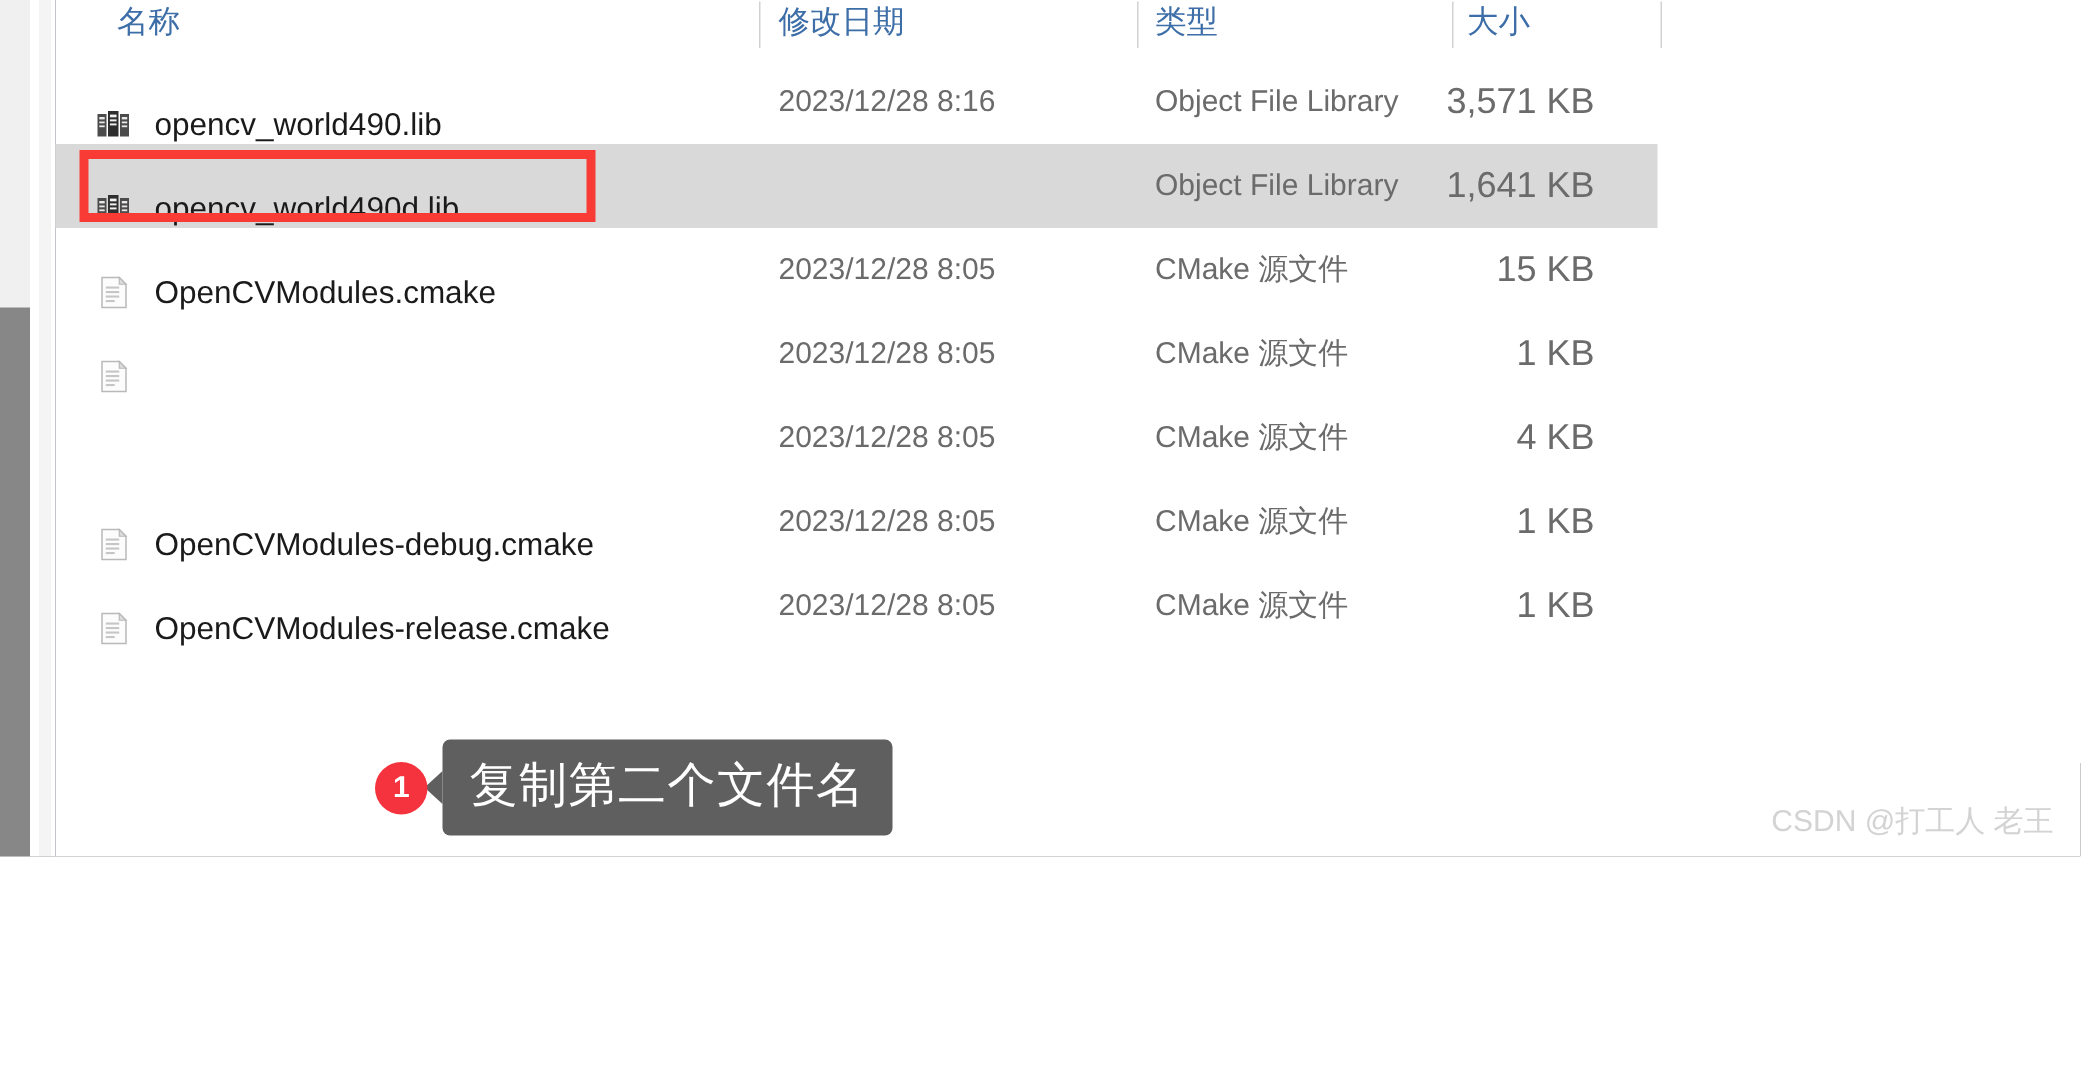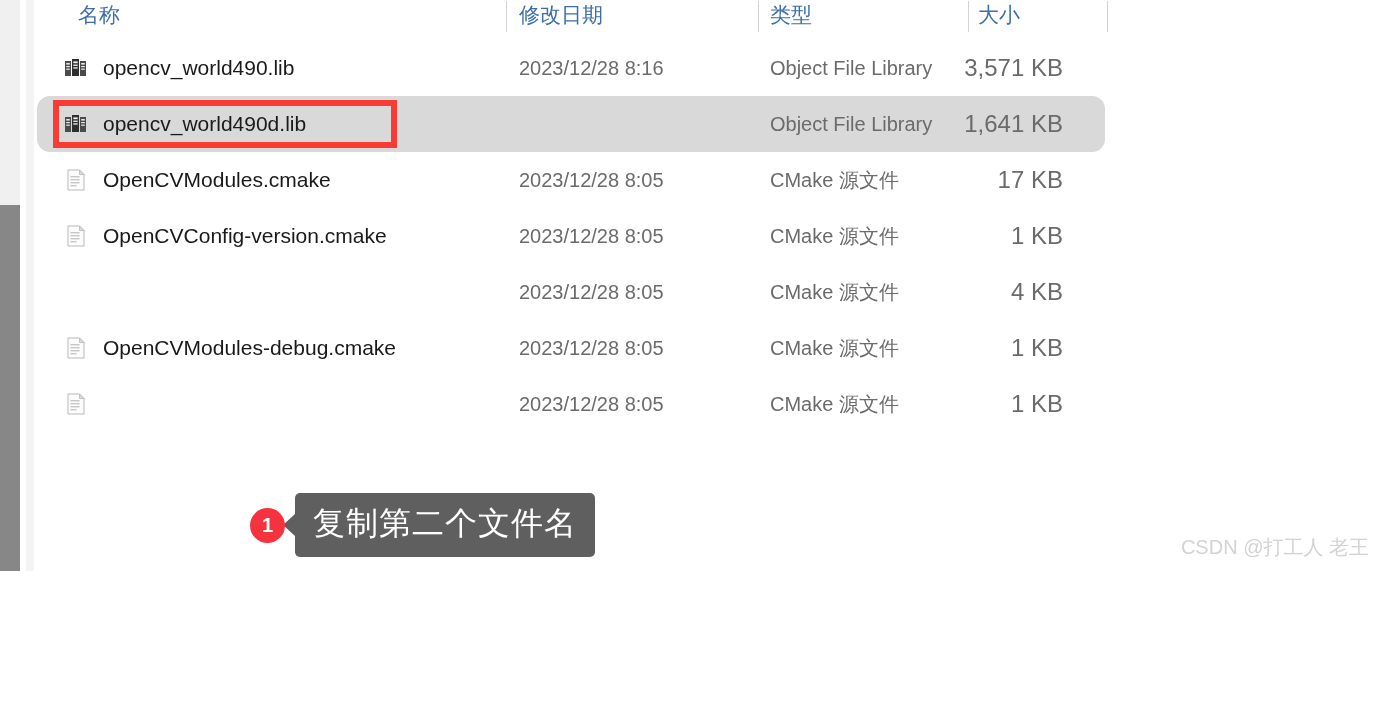--- a/index.html
+++ b/index.html
@@ -97,21 +97,20 @@
 
   
   .row {
     position: absolute;
     left: 0;
     width: 1068px;
     height: 56px;
   }
   .row.selected {
     background: #d9d9d9;
-    border-radius: 13px;
   }
   .cell {
     position: absolute;
     top: 0;
     height: 56px;
     line-height: 56px;
     white-space: nowrap;
   }
   .cell-date {
     left: 482px;
@@ -133,21 +132,21 @@
     padding-right: 4px;
     box-sizing: border-box;
   }
 
   .name-wrap {
     position: absolute;
     left: 26px;
     top: 0;
     height: 56px;
     display: flex;
-    align-items: center;
+    align-items: flex-end;
     gap: 14px;
   }
   .name-text {
     color: #1a1a1a;
     font-size: 21px;
     white-space: nowrap;
   }
 
   
   .icon {
@@ -307,34 +306,33 @@
           <path d="M16.5 3 L21 7.5 H16.5 Z" fill="#dcdcdc" stroke="#b9b9b9" stroke-width="0.8"></path>
           <rect x="7.5" y="9" width="9" height="1.4" fill="#c6c6c6"></rect>
           <rect x="7.5" y="12" width="9" height="1.4" fill="#c6c6c6"></rect>
           <rect x="7.5" y="15" width="9" height="1.4" fill="#c6c6c6"></rect>
           <rect x="7.5" y="18" width="6" height="1.4" fill="#c6c6c6"></rect>
         </svg>
         <span class="name-text">OpenCVModules.cmake</span>
       </div>
       <div class="cell cell-date">2023/12/28 8:05</div>
       <div class="cell cell-type">CMake 源文件</div>
-      <div class="cell cell-size">17 KB</div>
+      <div class="cell cell-size">15 KB</div>
     </div>
 
     <div class="row" style="top:208px">
       <div class="name-wrap">
         <svg class="icon" viewBox="0 0 26 26">
           <path d="M5 3 H16.5 L21 7.5 V23 H5 Z" fill="#fcfcfc" stroke="#b9b9b9" stroke-width="1"></path>
           <path d="M16.5 3 L21 7.5 H16.5 Z" fill="#dcdcdc" stroke="#b9b9b9" stroke-width="0.8"></path>
           <rect x="7.5" y="9" width="9" height="1.4" fill="#c6c6c6"></rect>
           <rect x="7.5" y="12" width="9" height="1.4" fill="#c6c6c6"></rect>
           <rect x="7.5" y="15" width="9" height="1.4" fill="#c6c6c6"></rect>
           <rect x="7.5" y="18" width="6" height="1.4" fill="#c6c6c6"></rect>
         </svg>
-        <span class="name-text">OpenCVConfig-version.cmake</span>
       </div>
       <div class="cell cell-date">2023/12/28 8:05</div>
       <div class="cell cell-type">CMake 源文件</div>
       <div class="cell cell-size">1 KB</div>
     </div>
 
     <div class="row" style="top:264px">
       <div class="cell cell-date">2023/12/28 8:05</div>
       <div class="cell cell-type">CMake 源文件</div>
       <div class="cell cell-size">4 KB</div>
@@ -360,20 +358,21 @@
     <div class="row" style="top:376px">
       <div class="name-wrap">
         <svg class="icon" viewBox="0 0 26 26">
           <path d="M5 3 H16.5 L21 7.5 V23 H5 Z" fill="#fcfcfc" stroke="#b9b9b9" stroke-width="1"></path>
           <path d="M16.5 3 L21 7.5 H16.5 Z" fill="#dcdcdc" stroke="#b9b9b9" stroke-width="0.8"></path>
           <rect x="7.5" y="9" width="9" height="1.4" fill="#c6c6c6"></rect>
           <rect x="7.5" y="12" width="9" height="1.4" fill="#c6c6c6"></rect>
           <rect x="7.5" y="15" width="9" height="1.4" fill="#c6c6c6"></rect>
           <rect x="7.5" y="18" width="6" height="1.4" fill="#c6c6c6"></rect>
         </svg>
+        <span class="name-text">OpenCVModules-release.cmake</span>
       </div>
       <div class="cell cell-date">2023/12/28 8:05</div>
       <div class="cell cell-type">CMake 源文件</div>
       <div class="cell cell-size">1 KB</div>
     </div>
 
     <div class="pane-bottom-line"></div>
   </div>
 
   <div class="highlight-box"></div>

